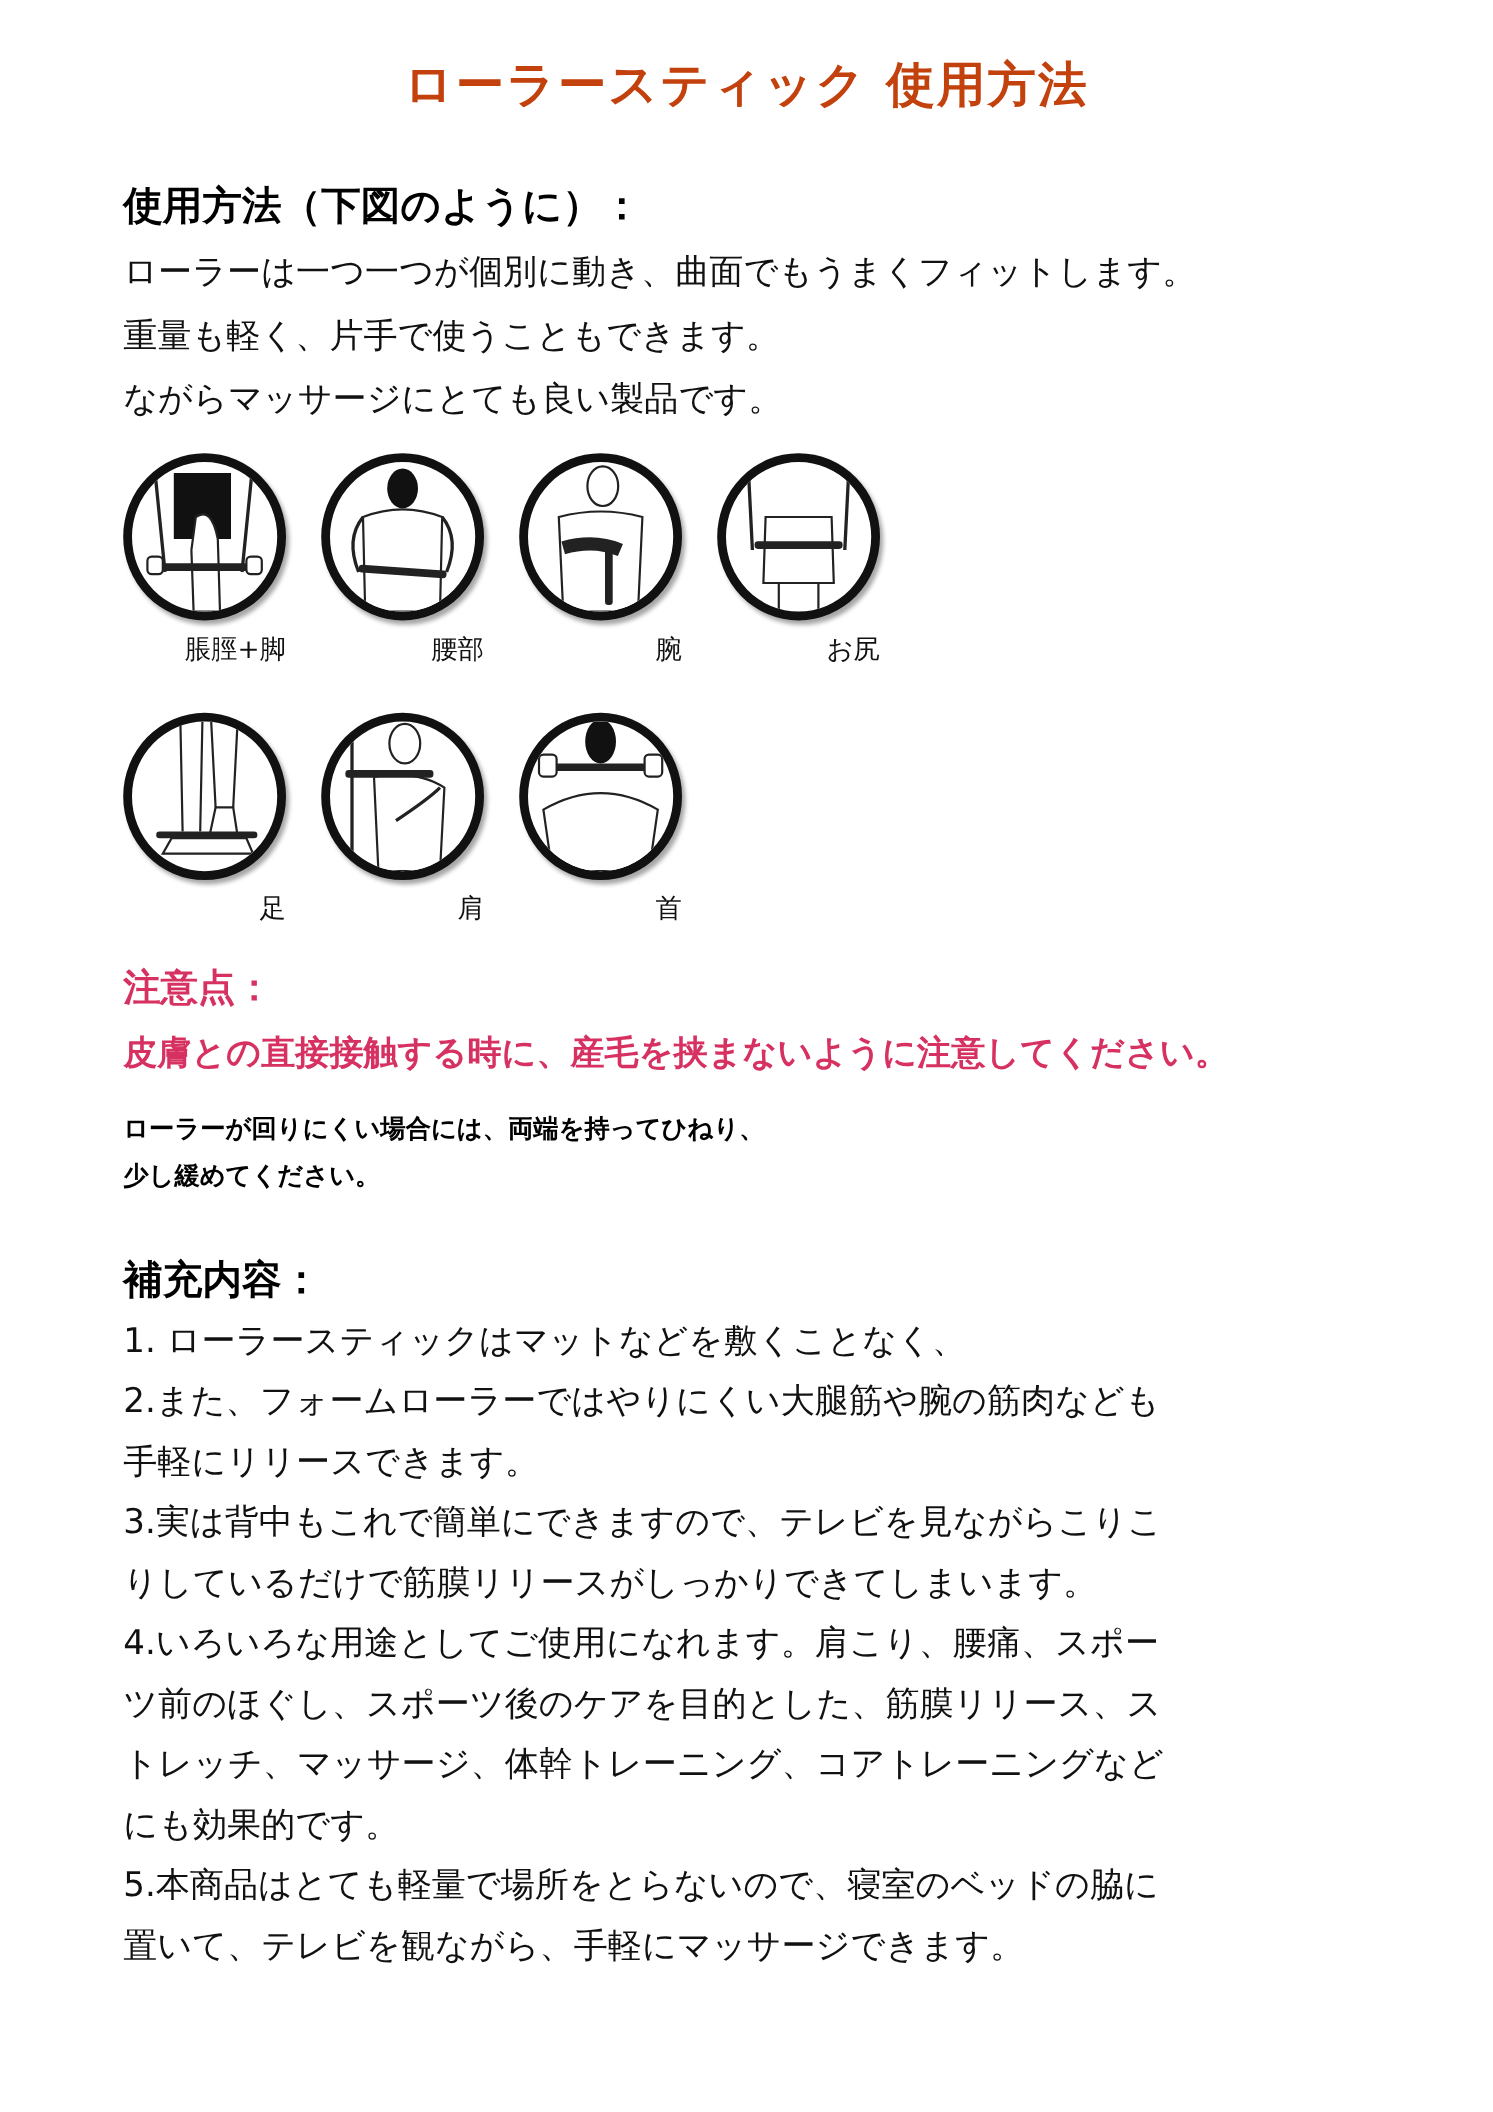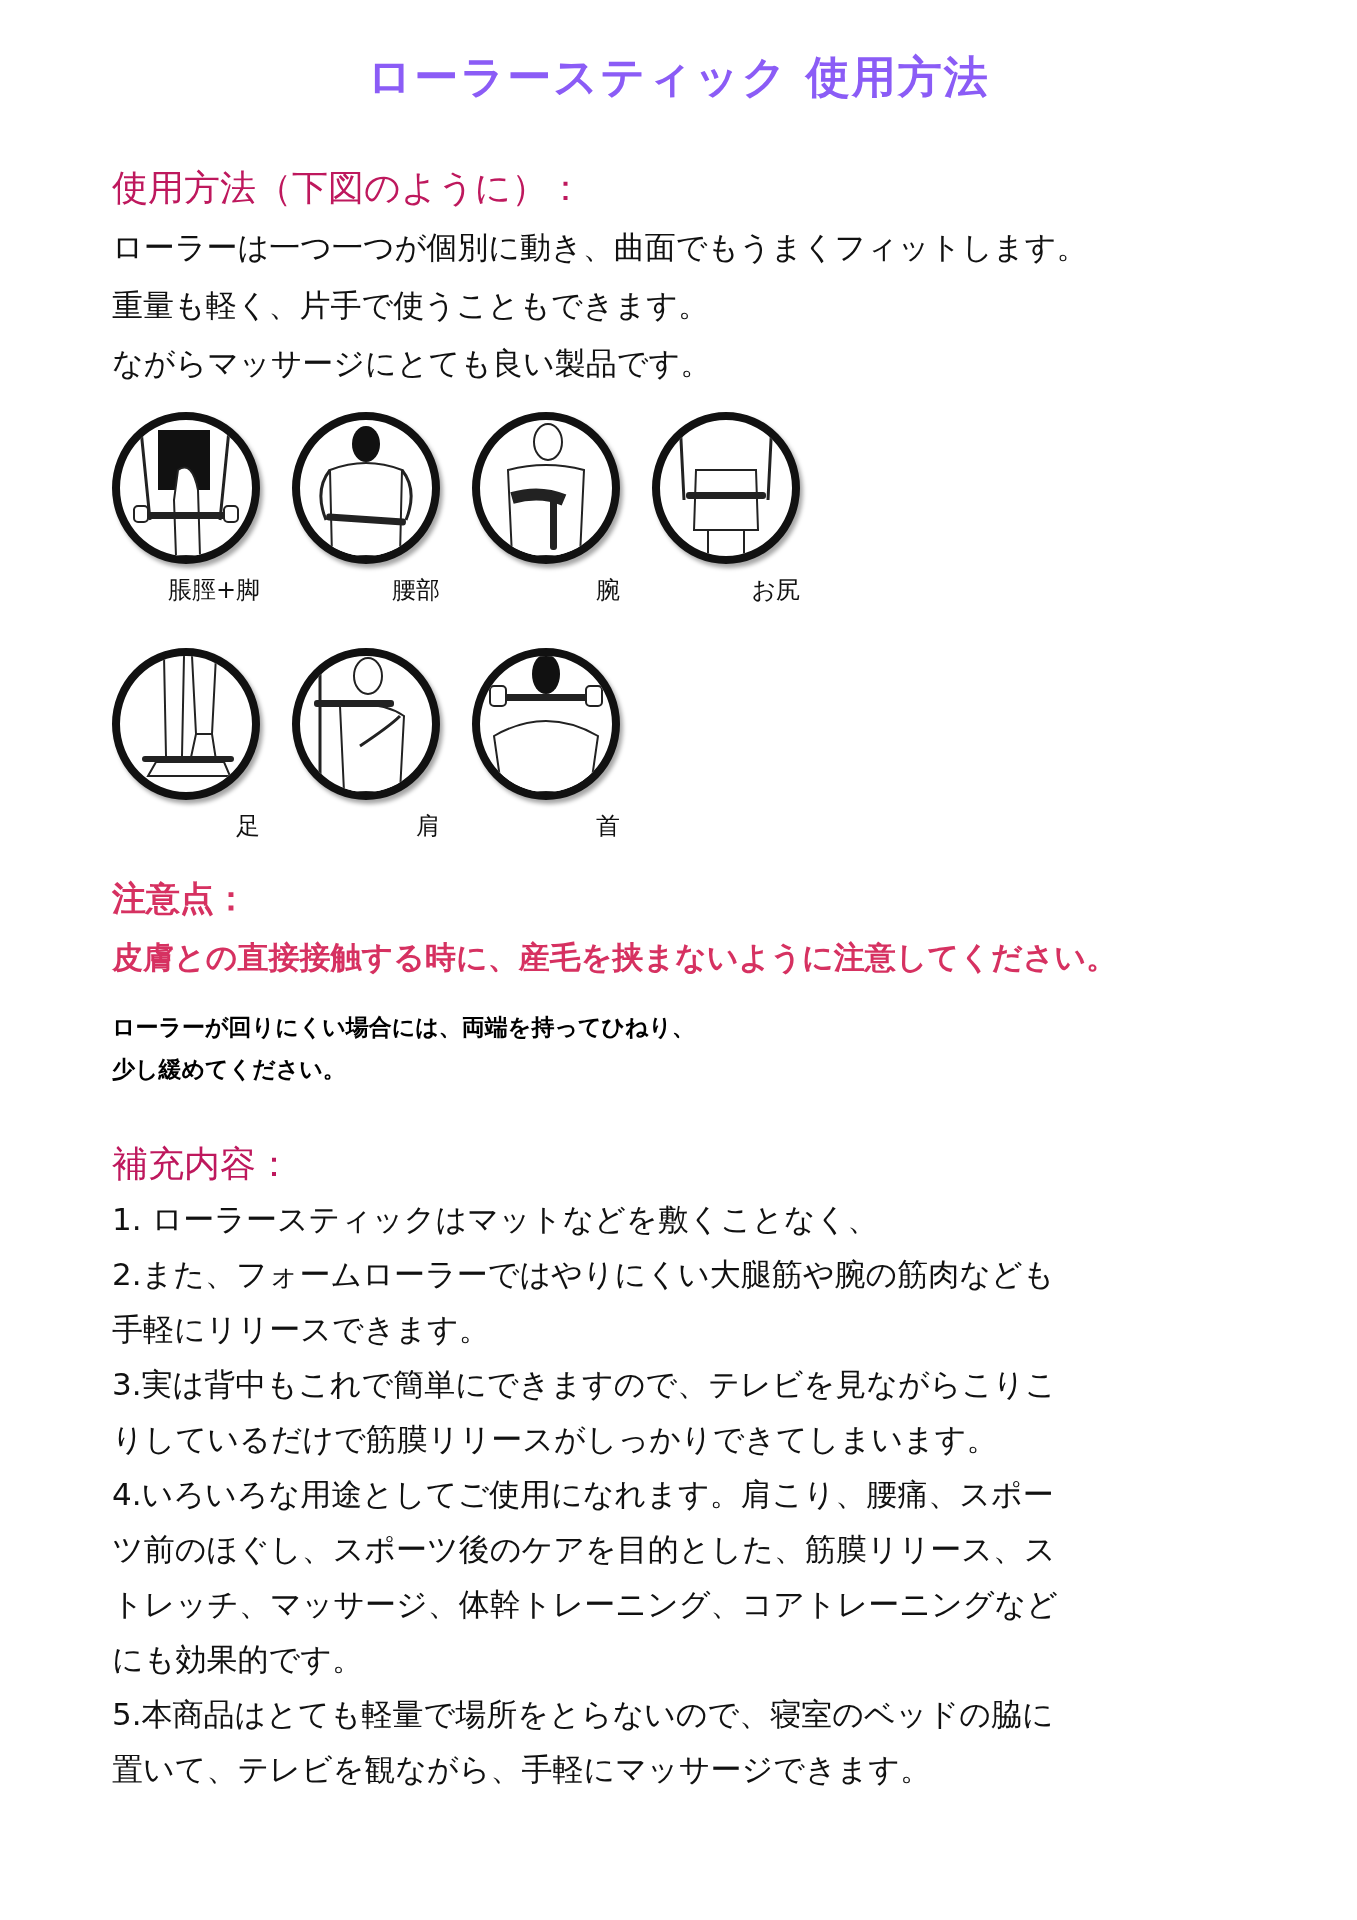--- a/index.html
+++ b/index.html
@@ -2,24 +2,24 @@
 <html><head>
 <meta charset="utf-8">
 <style>
   html, body { margin: 0; padding: 0; background: #ffffff; }
   body {
     width: 1357px; height: 1920px; position: relative; overflow: hidden;
     font-family: "DejaVu Sans", "Liberation Sans", sans-serif; color: #111;
   }
   .title {
     position: absolute; top: 48px; left: 0; width: 1357px; text-align: center;
-    font-size: 44px; font-weight: bold; letter-spacing: 2px; color: #8b5cf6;
+    font-size: 44px; font-weight: bold; letter-spacing: 2px; color: #c2410c;
   }
   .block { position: absolute; left: 112px; }
-  .h2 { font-size: 36px; font-weight: normal; color: #be185d; margin: 0; line-height: 56px; }
+  .h2 { font-size: 36px; font-weight: bold; color: #000000; margin: 0; line-height: 56px; }
   .p { font-size: 31px; line-height: 58px; margin: 0; color: #111; white-space: nowrap; }
   .red { color: #d63161; font-weight: bold; }
   .bold { font-weight: bold; font-size: 23px; line-height: 42px; color: #000; }
   .supp .p { line-height: 55px; }
   .icons-row { position: absolute; left: 100px; display: flex; }
   .icon-card { width: 160px; display: flex; flex-direction: column; align-items: flex-end; margin-right: 20px; }
   .circle {
     width: 148px; height: 152px; border-radius: 50%;
     border: 8px solid #111; box-sizing: border-box; background: #fff;
     box-shadow: 3px 4px 4px rgba(0,0,0,0.35);

